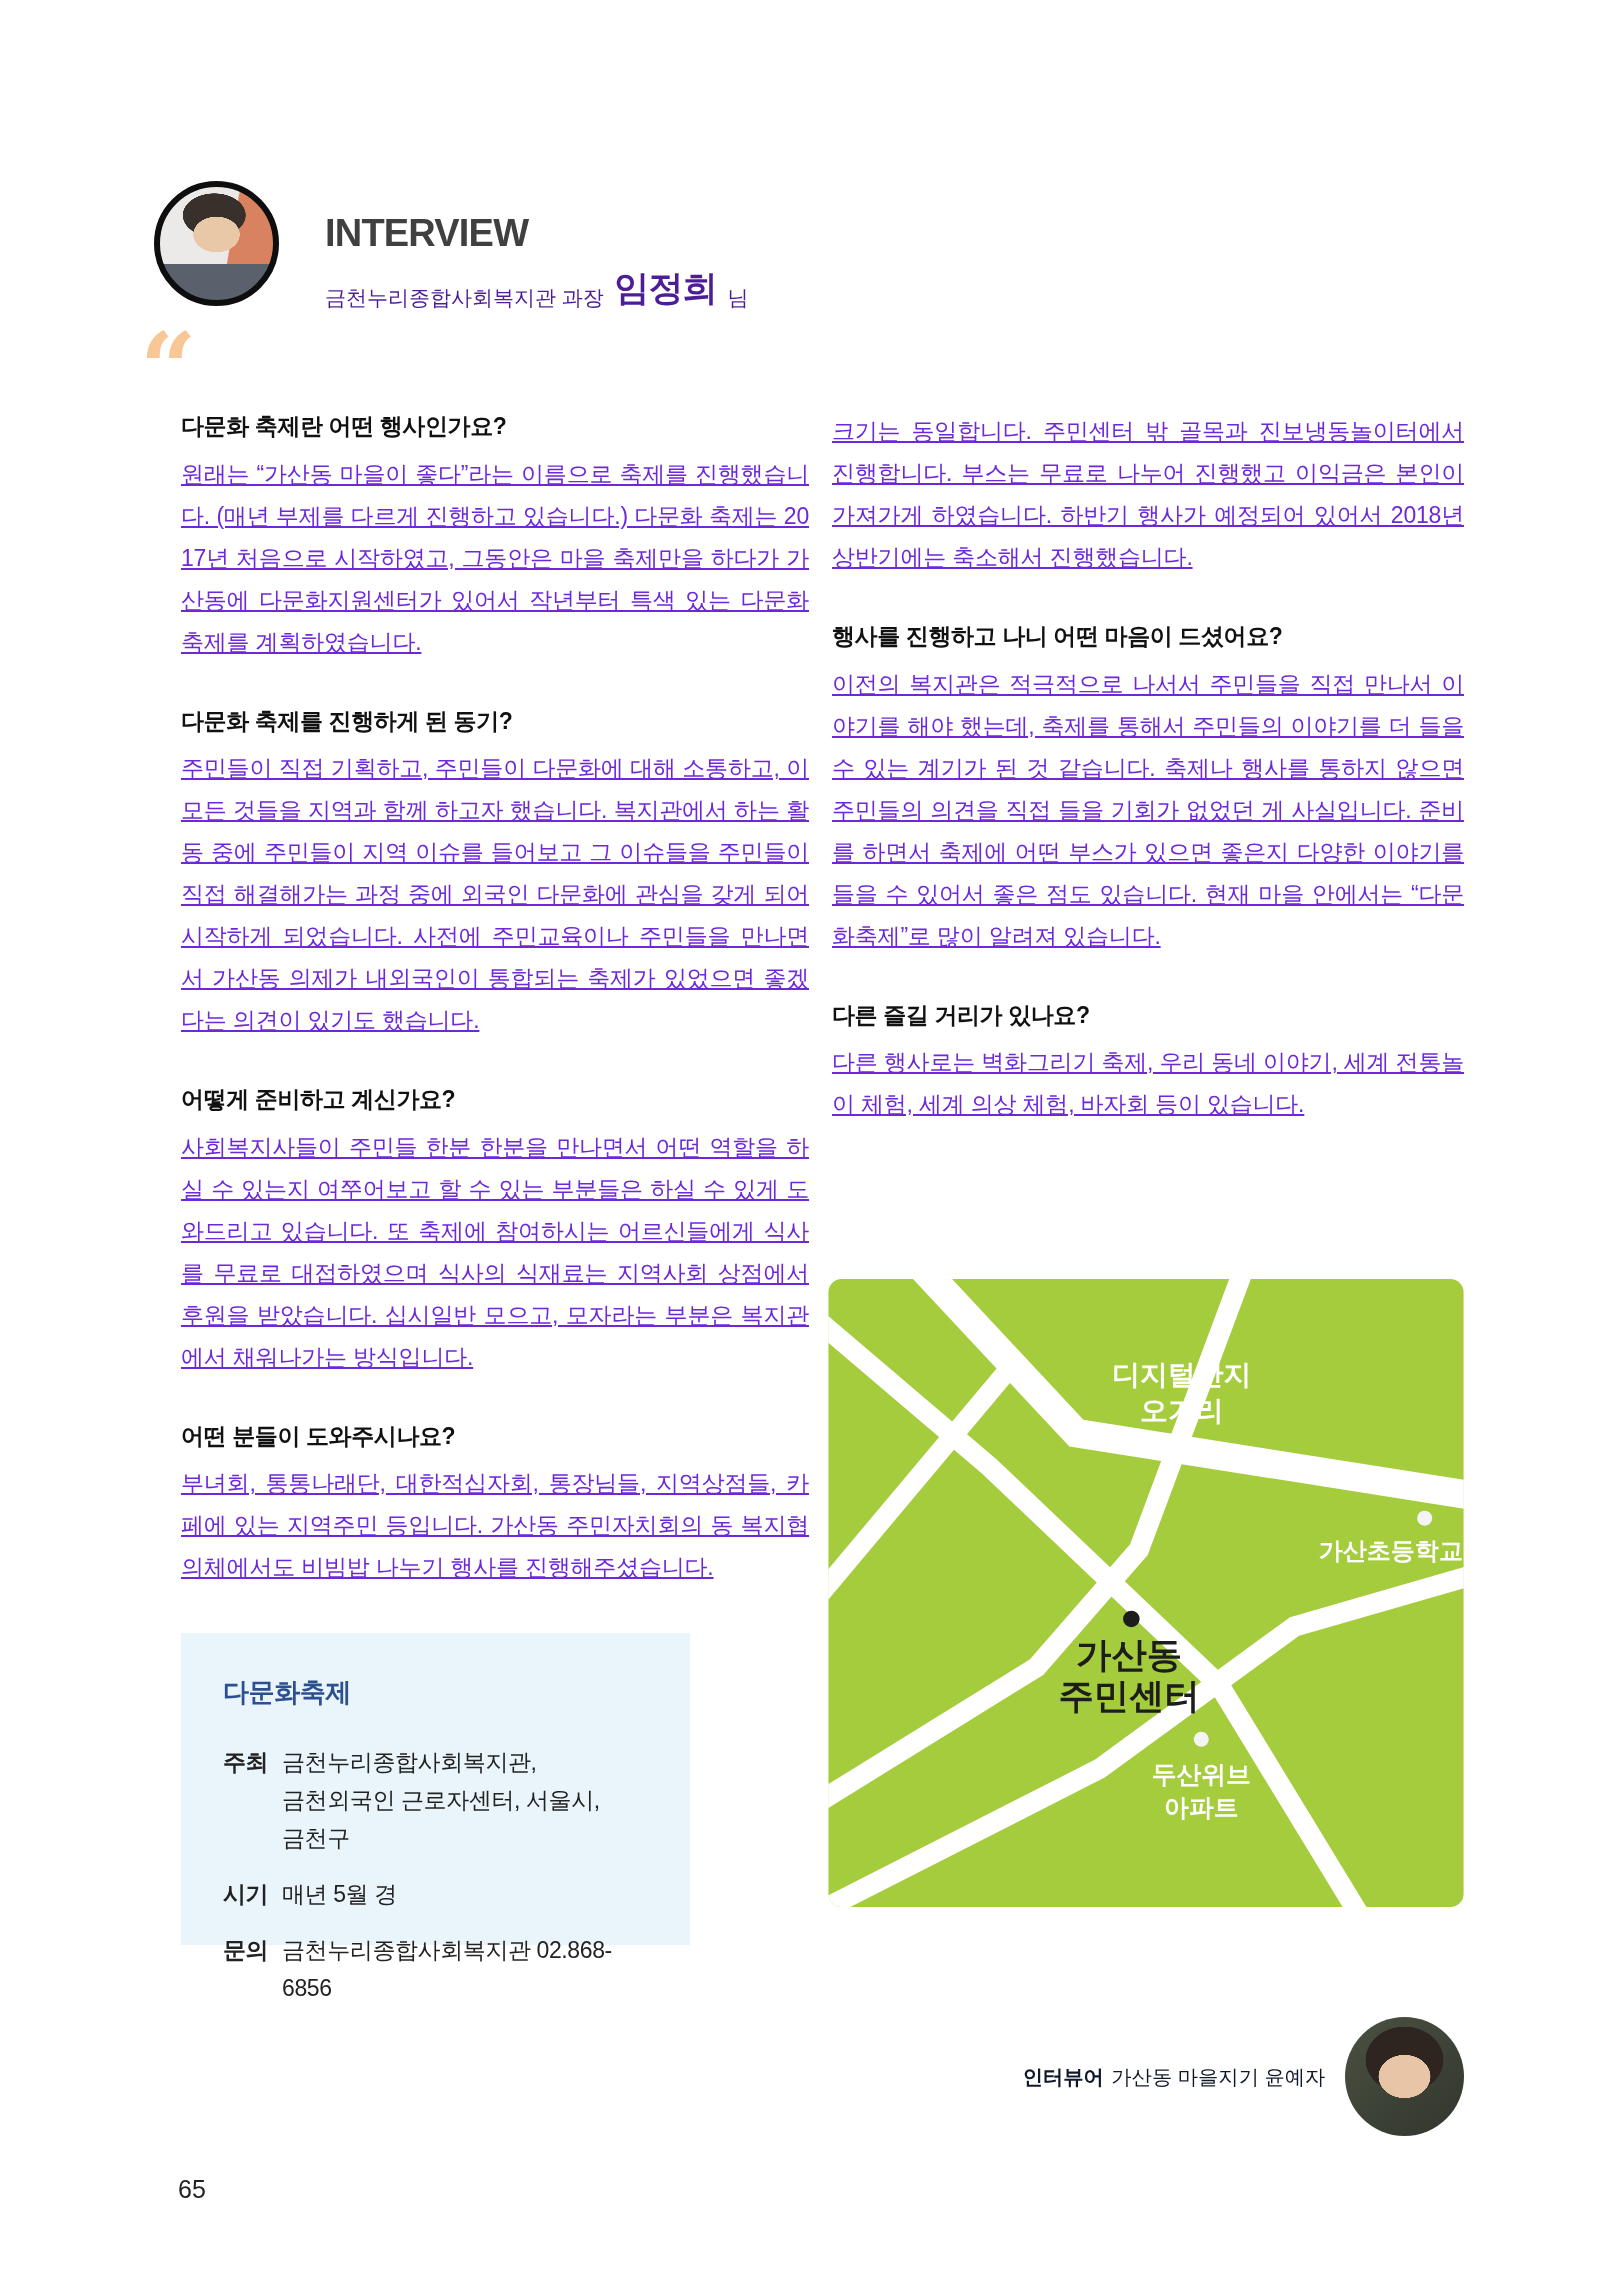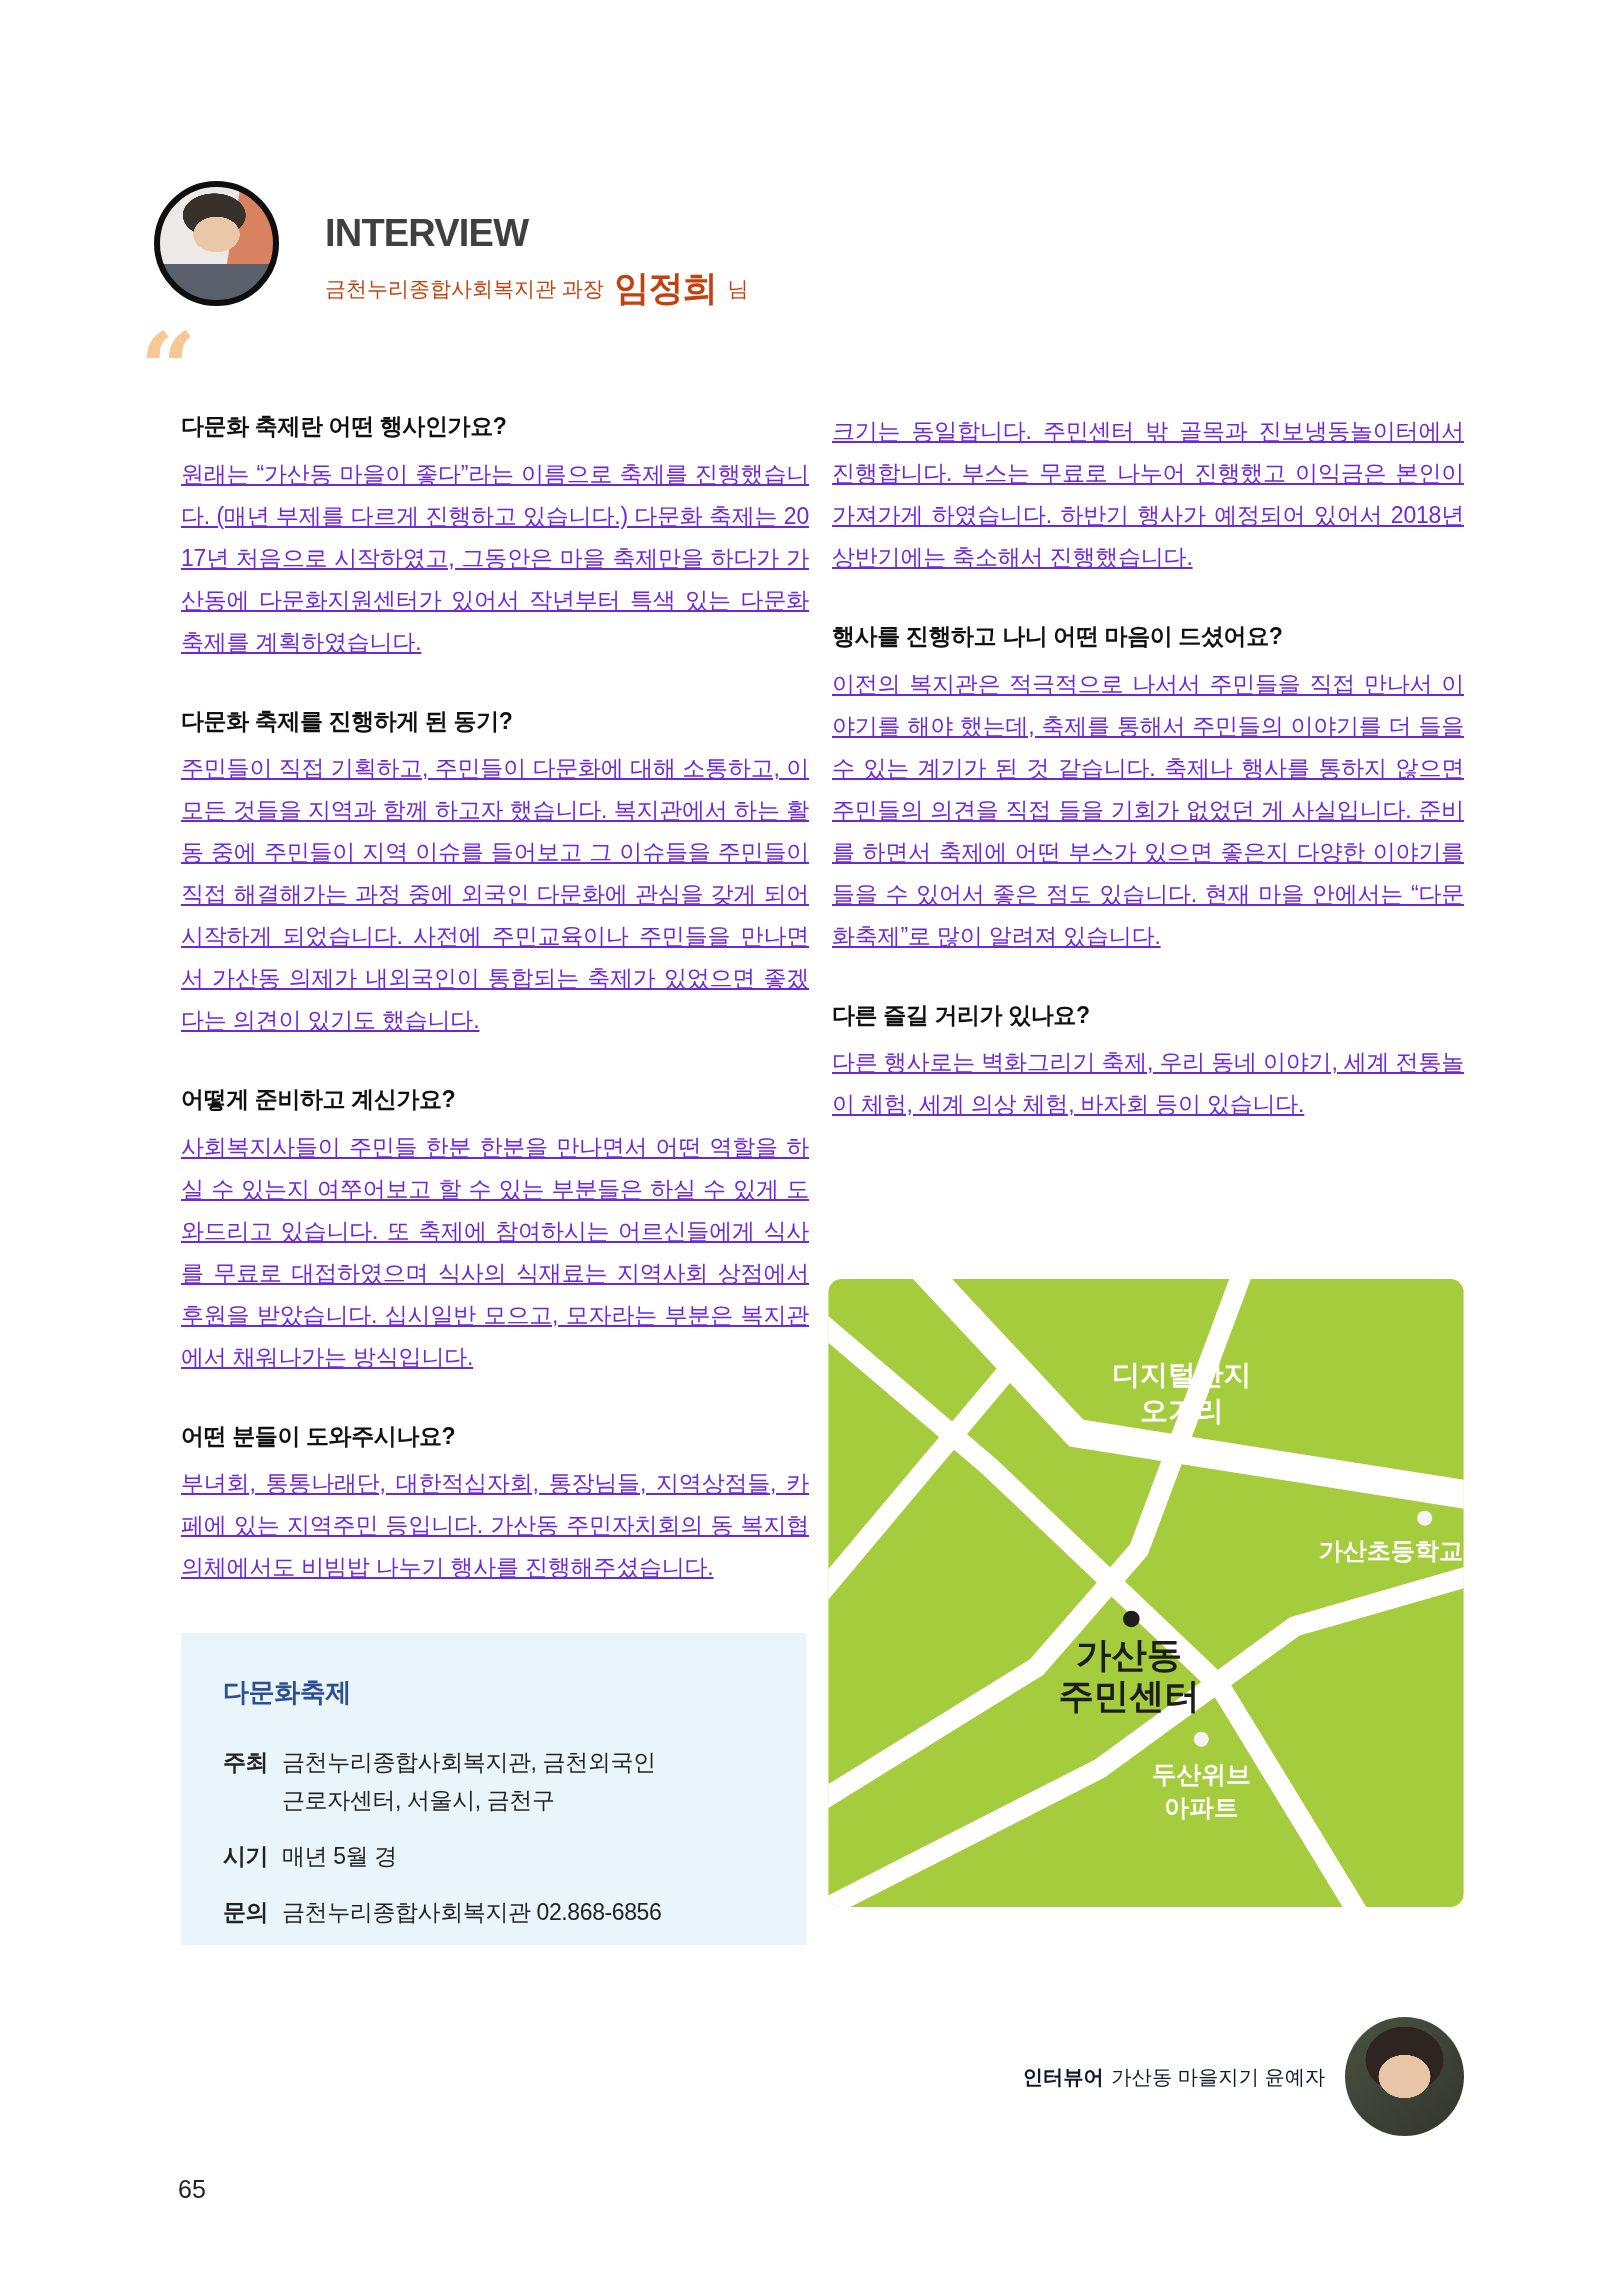--- a/index.html
+++ b/index.html
@@ -15,21 +15,21 @@
       radial-gradient(ellipse 34% 26% at 50% 42%, #e9c8a8 60%, rgba(0,0,0,0) 61%),
       radial-gradient(ellipse 46% 32% at 48% 25%, #37302b 60%, rgba(0,0,0,0) 61%),
       linear-gradient(rgba(0,0,0,0) 68%, #5a616c 68%),
       linear-gradient(100deg, #eceae8 60%, #d8825f 61%);
   }
   .hd-title{
     position:absolute;left:325px;top:212px;font-size:38px;font-weight:800;color:#404040;
     letter-spacing:-0.8px;
   }
   .hd-sub{
-    position:absolute;left:325px;top:265px;display:flex;align-items:center;gap:10.5px;color:#c2410c;
+    position:absolute;left:325px;top:265px;display:flex;align-items:flex-end;gap:10.5px;color:#4c1d95;
   }
   .hd-org{font-size:21px;}
   .hd-name{font-size:35px;font-weight:800;letter-spacing:-0.8px;}
   .hd-hon{font-size:21px;}
   
   .quote{
     position:absolute;left:140px;top:330px;font-family:"DejaVu Serif",serif;font-weight:bold;
     font-size:98px;line-height:75px;color:#f8c795;
   }
   
@@ -40,21 +40,21 @@
   .qa .q{
     font-size:23px;font-weight:bold;color:#111111;line-height:32px;margin:0 0 10.5px 0;
     letter-spacing:-0.4px;
   }
   .qa .a{
     font-size:23px;color:#6d28d9;line-height:42px;margin:0;text-align:justify;
     word-break:break-all;letter-spacing:-0.2px;text-decoration:underline;
   }
   
   .infobox{
-    position:absolute;left:181px;top:1633px;width:625px;height:312px;background:#e9f4fb;
+    position:absolute;left:181px;top:1633px;width:509px;height:312px;background:#e9f4fb;
     box-sizing:border-box;padding:42px 39px 0 42px;
   }
   .infobox .title{font-size:26px;font-weight:800;color:#2c4f92;margin-bottom:33px;letter-spacing:-0.4px;}
   .infobox .row{display:flex;font-size:23px;line-height:38px;color:#222222;margin-bottom:18px;letter-spacing:-0.4px;}
   .infobox .lbl{font-weight:bold;flex:0 0 59px;}
   .infobox .val{flex:1;word-break:keep-all;}
   
   .map{position:absolute;left:828px;top:1279px;width:636px;height:468px;}
   .map svg{display:block;}
   .map text{font-family:"Liberation Sans","DejaVu Sans",sans-serif;font-weight:bold;}

